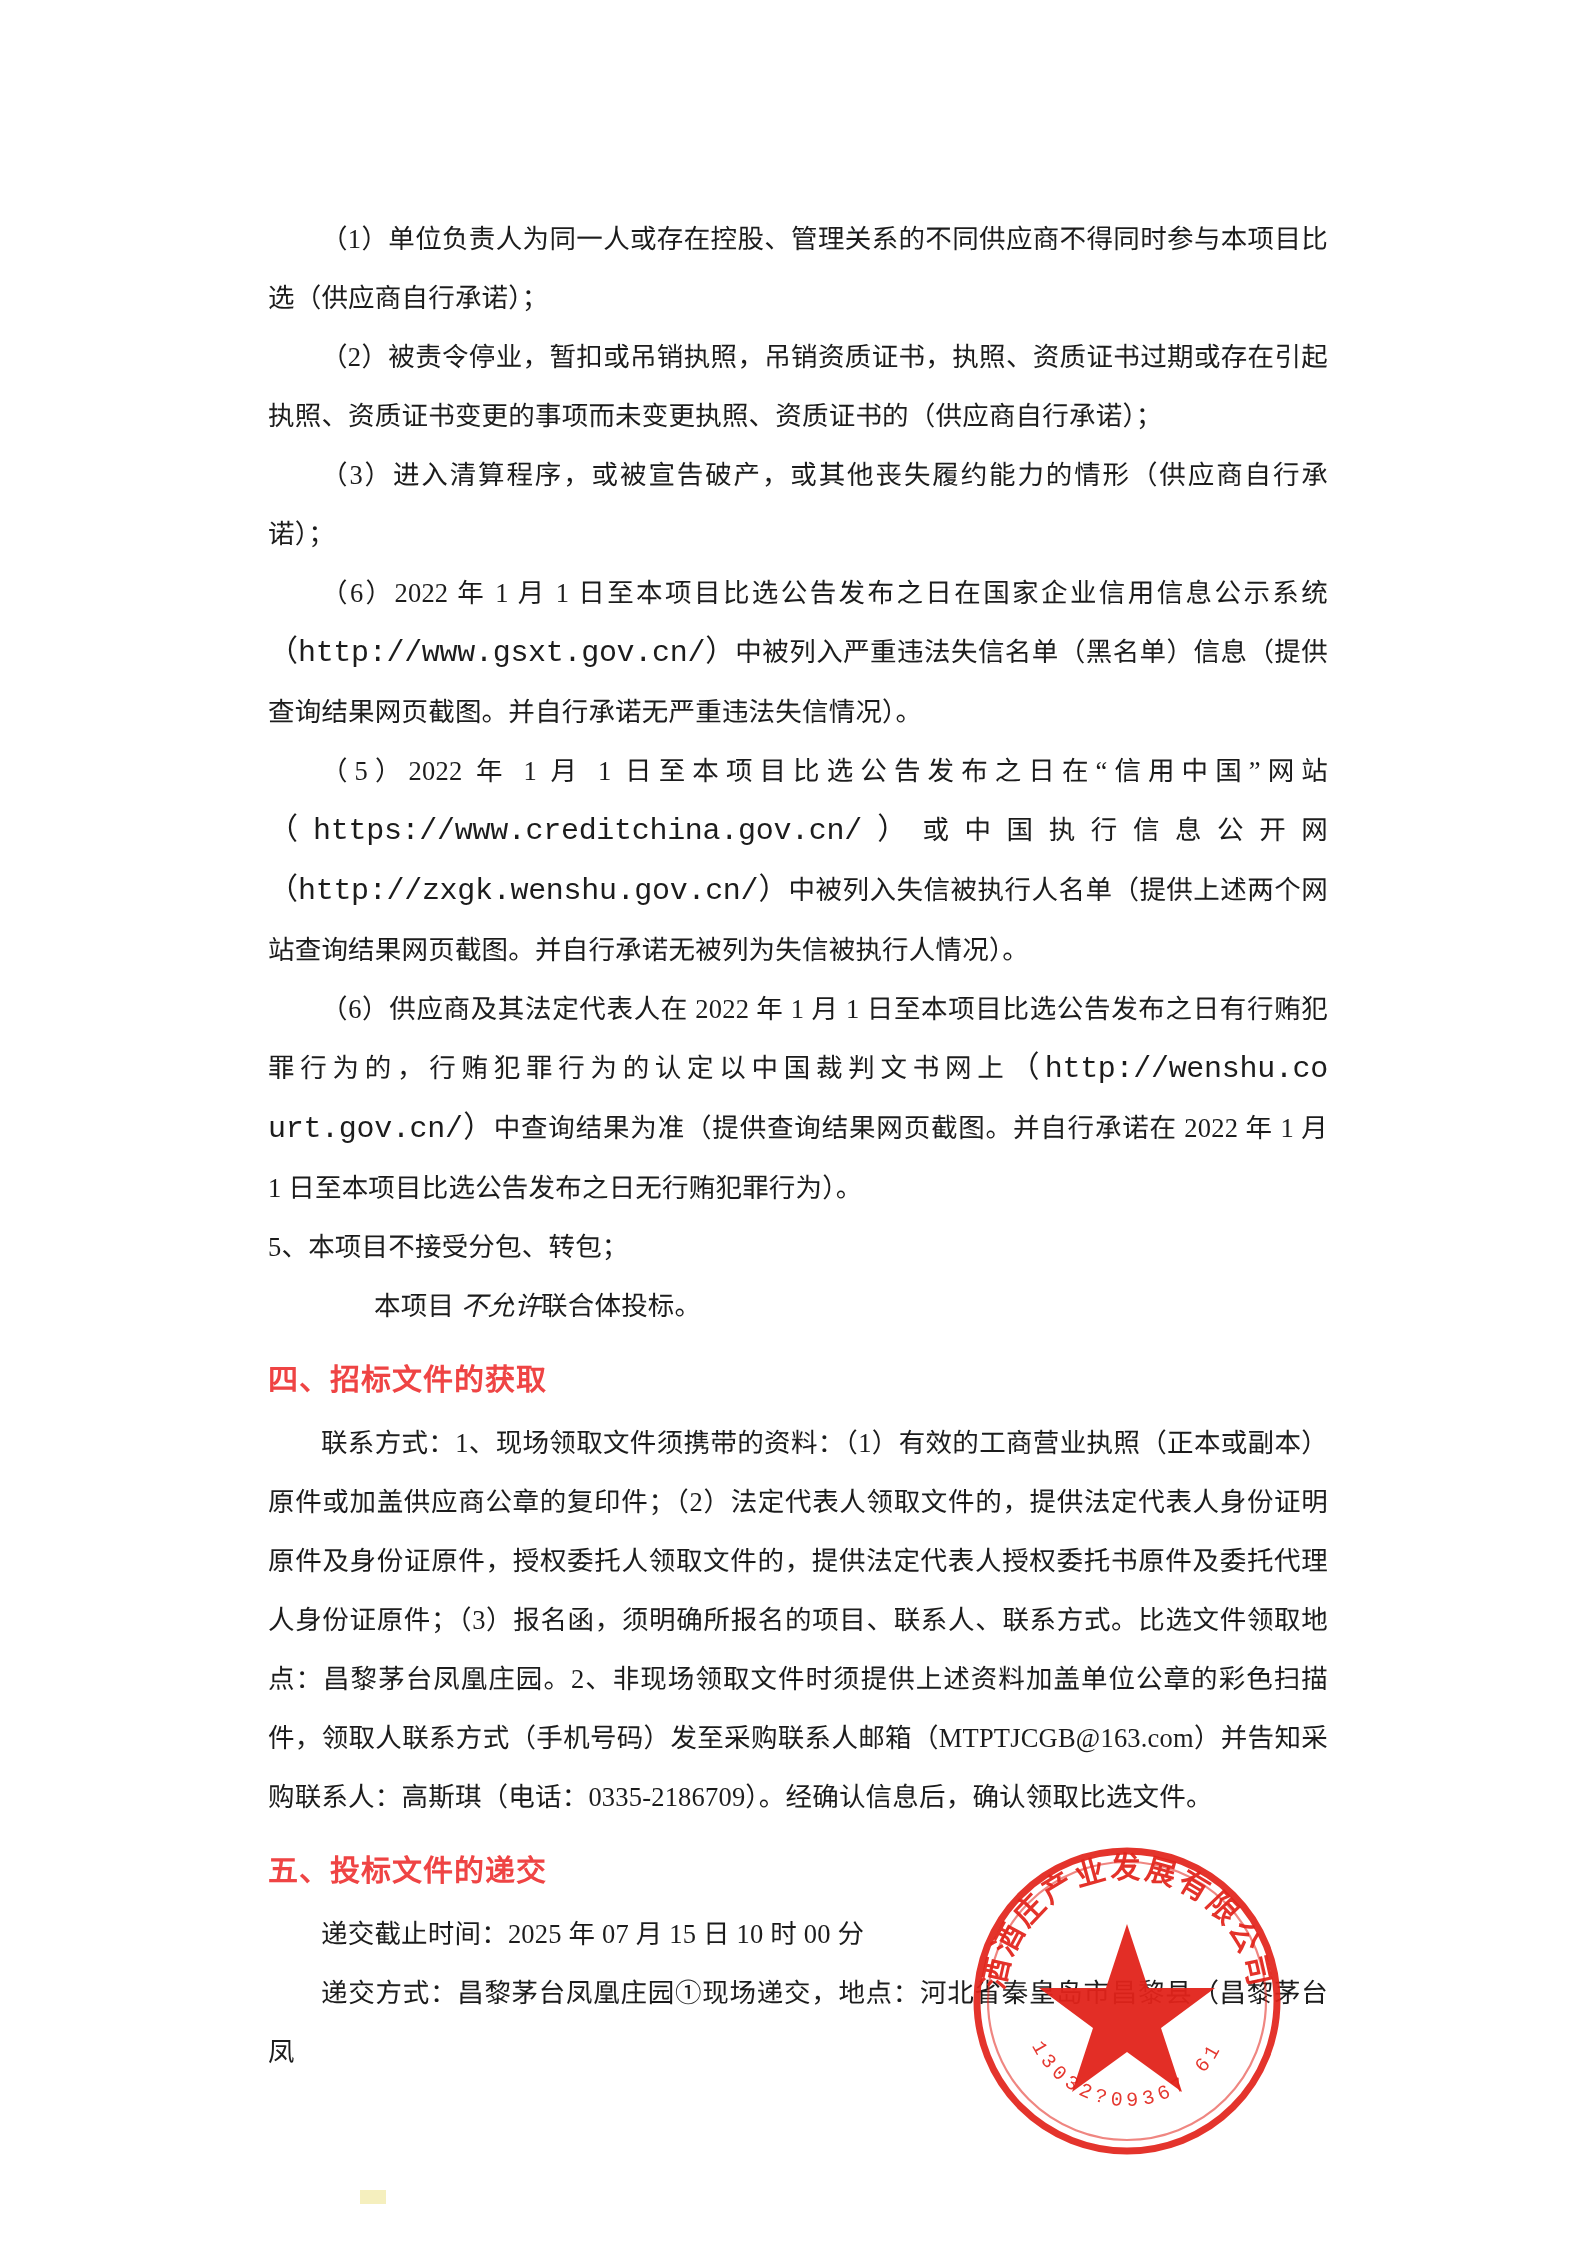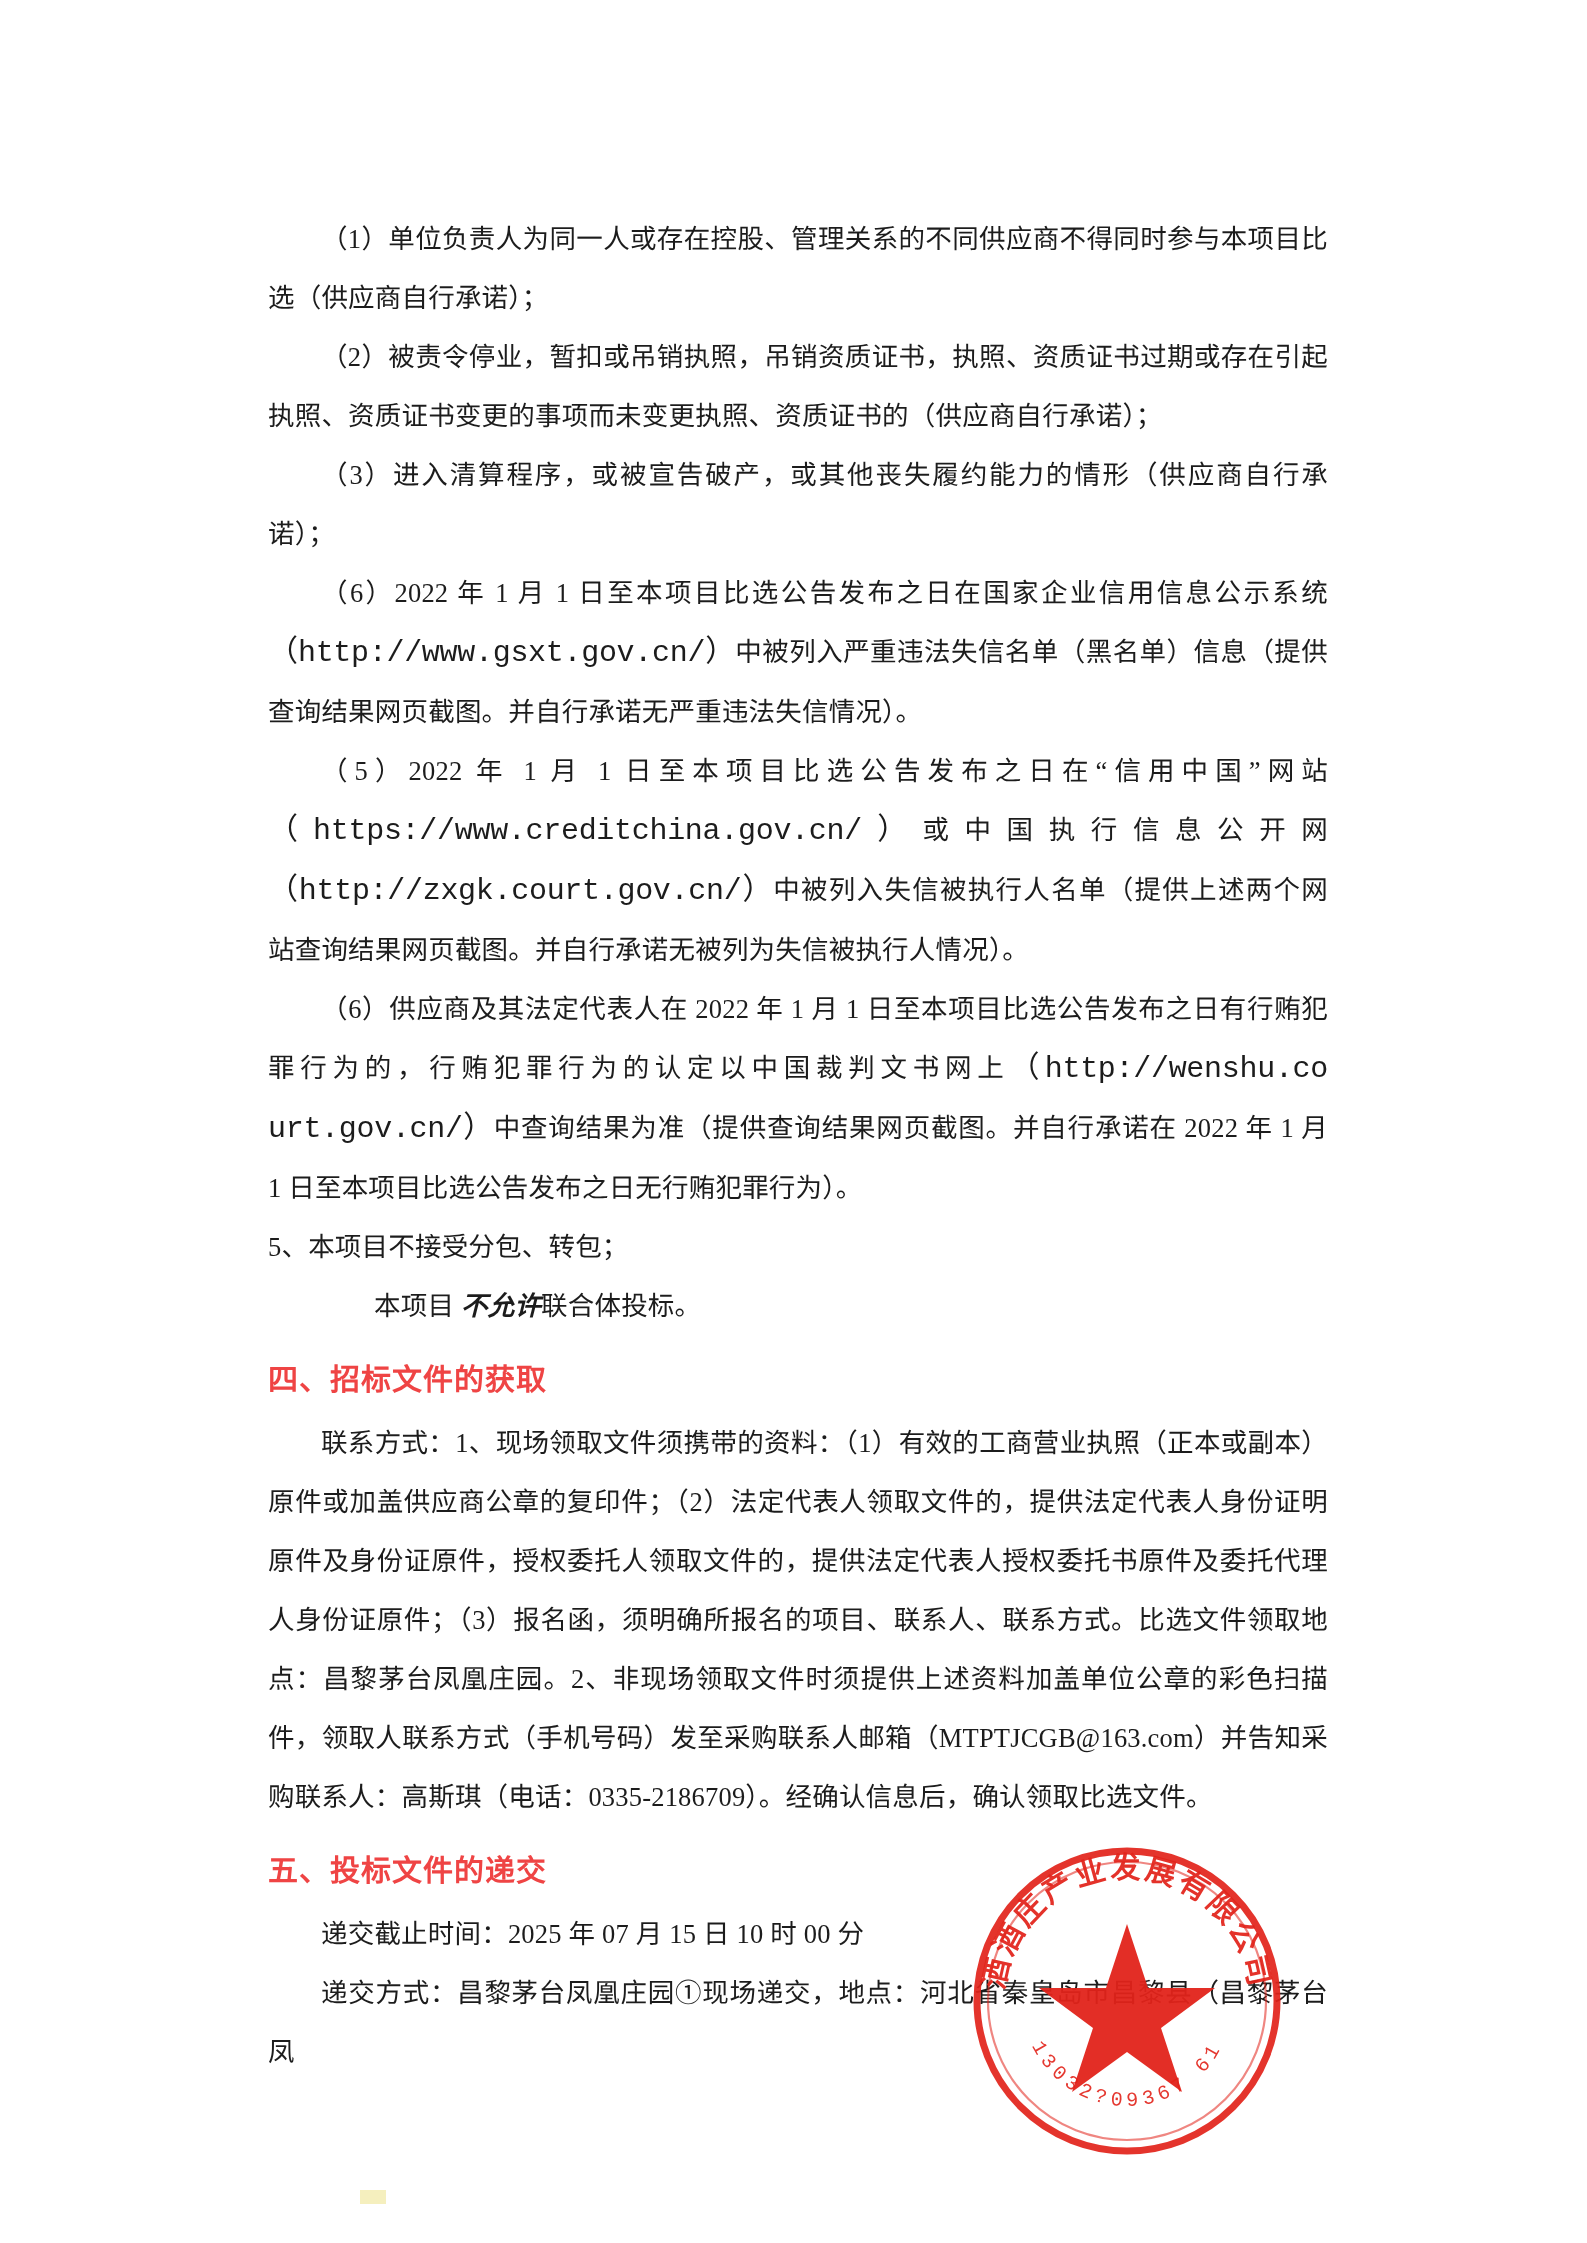--- a/index.html
+++ b/index.html
@@ -36,21 +36,21 @@
   p.indent2 {
     text-indent: 53px;
   }
   .mono {
     font-family: "Liberation Mono", "DejaVu Sans Mono", monospace;
     font-size: 30px;
     letter-spacing: -0.3px;
   }
   .italic-em {
     font-style: italic;
-    font-weight: 700;
+    font-weight: 400;
   }
   h2.section {
     margin: 18px 0 4px 0;
     font-family: Liberation Mono, monospace;
     font-size: 30px;
     font-weight: bold;
     line-height: 56px;
     letter-spacing: 1px;
     color: #ef4444;
   }
@@ -82,21 +82,21 @@
   <div class="content">
 
     <p class="para indent2">（1）单位负责人为同一人或存在控股、管理关系的不同供应商不得同时参与本项目比选（供应商自行承诺）；</p>
 
     <p class="para indent2">（2）被责令停业，暂扣或吊销执照，吊销资质证书，执照、资质证书过期或存在引起执照、资质证书变更的事项而未变更执照、资质证书的（供应商自行承诺）；</p>
 
     <p class="para indent2">（3）进入清算程序，或被宣告破产，或其他丧失履约能力的情形（供应商自行承诺）；</p>
 
     <p class="para indent2"><span>（6）2022 年 1 月 1 日至本项目比选公告发布之日在国家企业信用信息公示系统</span><span class="mono">（http://www.gsxt.gov.cn/）</span><span>中被列入严重违法失信名单（黑名单）信息（提供查询结果网页截图。并自行承诺无严重违法失信情况）。</span></p>
 
-    <p class="para indent2"><span>（5）2022 年 1 月 1 日至本项目比选公告发布之日在“信用中国”网站</span><span class="mono">（https://www.creditchina.gov.cn/）</span><span>或中国执行信息公开网</span><span class="mono">（http://zxgk.court.gov.cn/）</span><span>中被列入失信被执行人名单（提供上述两个网站查询结果网页截图。并自行承诺无被列为失信被执行人情况）。</span></p>
+    <p class="para indent2"><span>（5）2022 年 1 月 1 日至本项目比选公告发布之日在“信用中国”网站</span><span class="mono">（https://www.creditchina.gov.cn/）</span><span>或中国执行信息公开网</span><span class="mono">（http://zxgk.wenshu.gov.cn/）</span><span>中被列入失信被执行人名单（提供上述两个网站查询结果网页截图。并自行承诺无被列为失信被执行人情况）。</span></p>
 
     <p class="para indent2"><span>（6）供应商及其法定代表人在 2022 年 1 月 1 日至本项目比选公告发布之日有行贿犯罪行为的，行贿犯罪行为的认定以中国裁判文书网上</span><span class="mono">（http://wenshu.co urt.gov.cn/）</span><span>中查询结果为准（提供查询结果网页截图。并自行承诺在 2022 年 1 月 1 日至本项目比选公告发布之日无行贿犯罪行为）。</span></p>
 
     <p class="para">5、本项目不接受分包、转包；</p>
 
     <p class="para" style="text-indent:106px"><span>本项目 </span><span class="italic-em">不允许</span><span>联合体投标。</span></p>
 
     <h2 class="section">四、招标文件的获取</h2>
 
 

